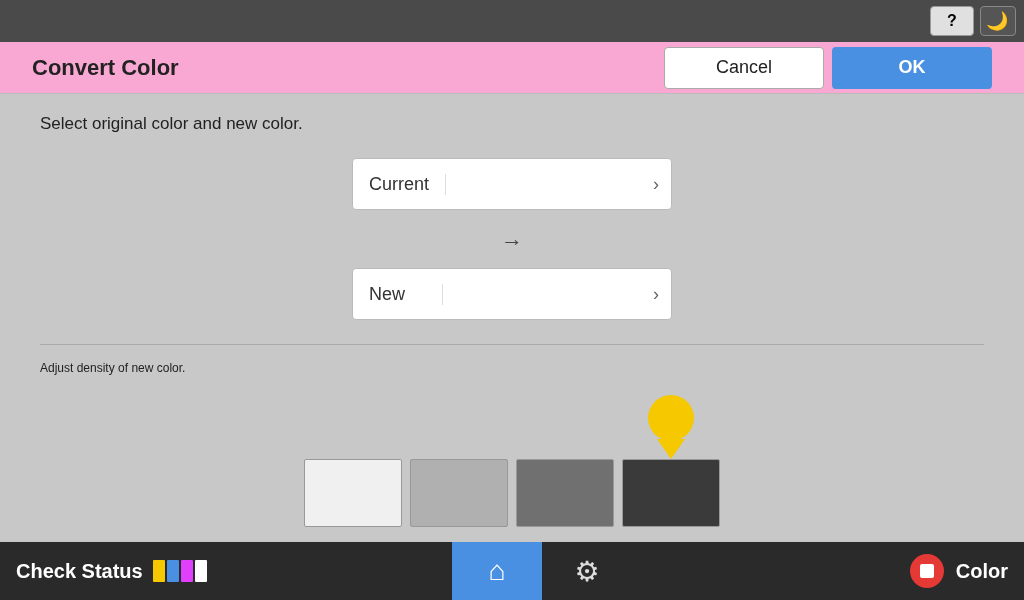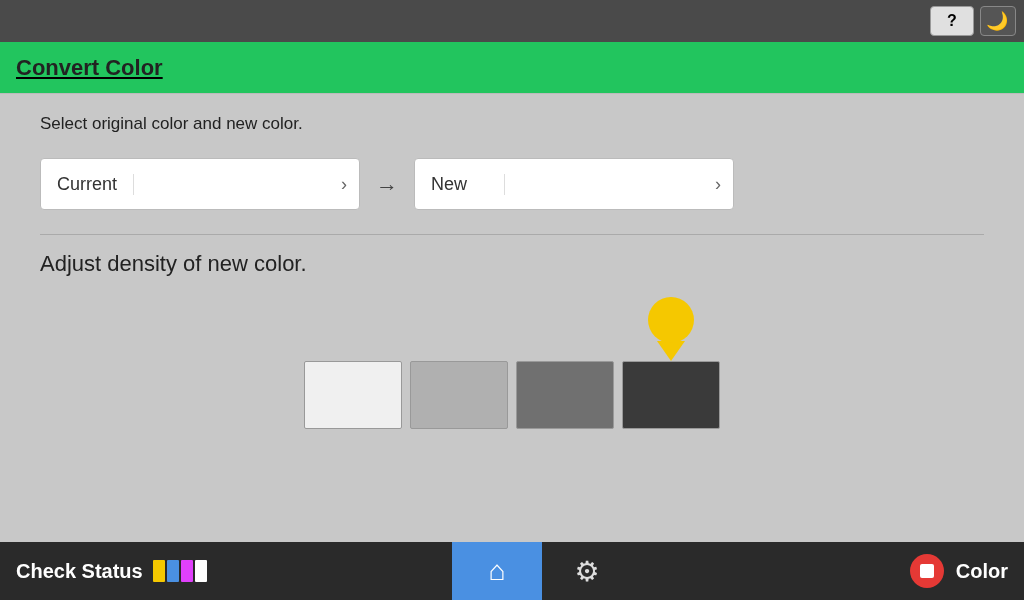--- a/index.html
+++ b/index.html
@@ -47,27 +47,26 @@
       justify-content: center;
       font-size: 18px;
       color: #fff;
       cursor: pointer;
     }
 
     
     .header {
       width: 100%;
       height: 52px;
-      background: #22c55e;
+      background: #f9a8d4;
       display: flex;
       align-items: center;
       justify-content: space-between;
-      padding: 0 16px;
+      padding: 0 32px;
       border-bottom: 1px solid #bbb;
-      text-decoration: underline;
     }
     .header-title {
       font-size: 22px;
       font-weight: bold;
       color: #222;
     }
     .header-buttons {
       display: flex;
       gap: 8px;
     }
@@ -105,20 +104,21 @@
       color: #222;
       margin-bottom: 24px;
     }
 
     
     .color-selectors {
       display: flex;
       align-items: center;
       gap: 16px;
       margin-bottom: 24px;
+      flex-direction: column;
     }
     .color-selector-box {
       display: flex;
       align-items: center;
       background: #fff;
       border: 1px solid #bbb;
       border-radius: 4px;
       height: 52px;
       width: 320px;
       overflow: hidden;
@@ -149,21 +149,21 @@
 
     
     .divider {
       border: none;
       border-top: 1px solid #aaa;
       margin: 8px 0 16px 0;
     }
 
     
     .density-label {
-      font-size: 22px;
+      font-size: 12px;
       color: #222;
       margin-bottom: 20px;
     }
 
     
     .density-container {
       display: flex;
       justify-content: center;
       align-items: flex-end;
       gap: 8px;
@@ -312,20 +312,24 @@
 </head>
 <body>
 
 <div class="top-bar">
   <div class="top-bar-btn">?</div>
   <div class="top-bar-moon">🌙</div>
 </div>
 
 <div class="header">
   <span class="header-title">Convert Color</span>
+  <div class="header-buttons">
+    <button class="btn-cancel">Cancel</button>
+    <button class="btn-ok">OK</button>
+  </div>
 </div>
 
 <div class="main-content">
   <div class="section-label">Select original color and new color.</div>
 
   <div class="color-selectors">
 
     <div class="color-selector-box">
       <span class="color-selector-label">Current</span>
       <div class="color-selector-value"></div>

